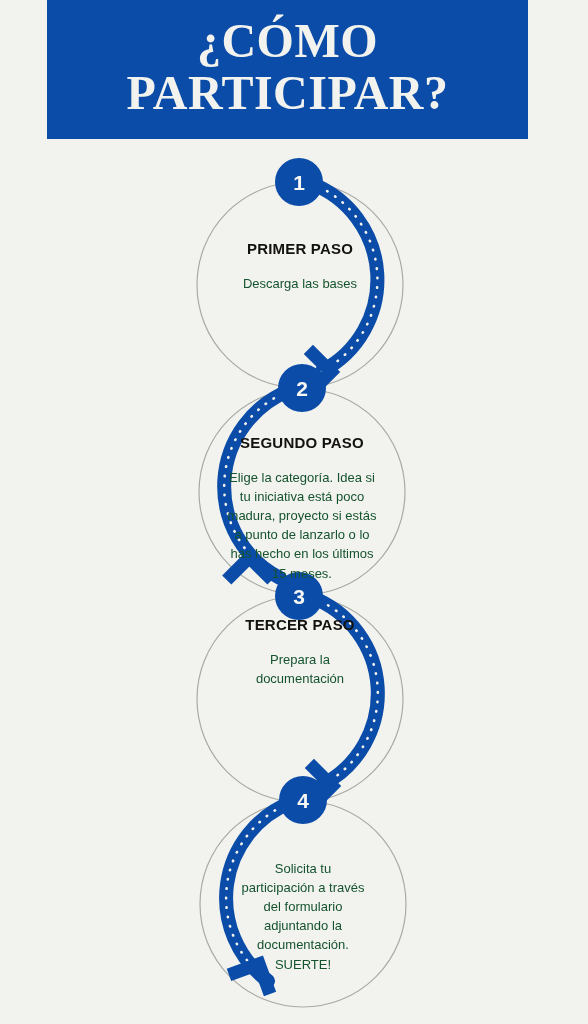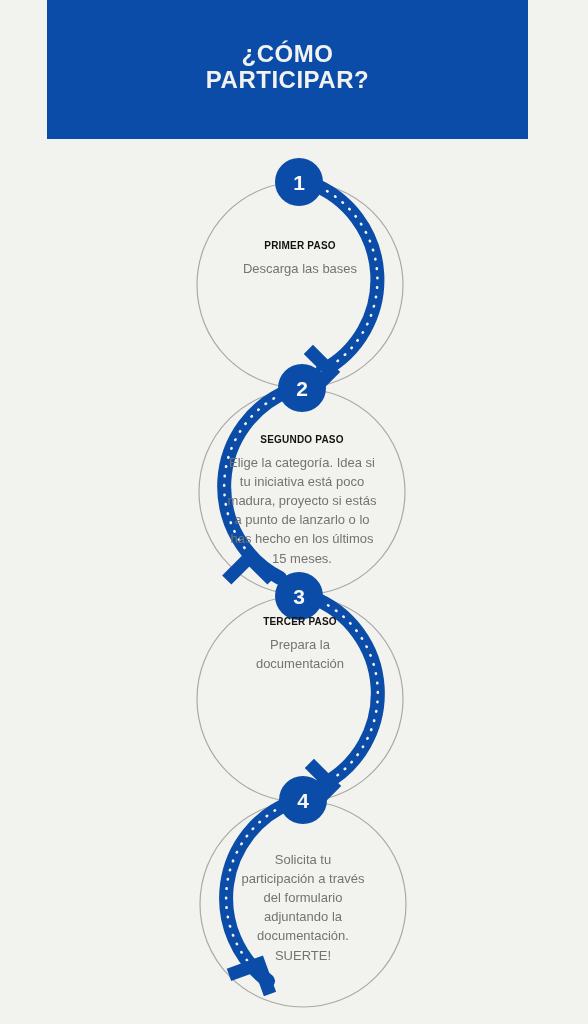--- a/index.html
+++ b/index.html
@@ -28,23 +28,23 @@
     height: 139px;
     background: #0A4CA8;
     display: flex;
     align-items: center;
     justify-content: center;
     box-sizing: border-box;
     padding: 0 18px 6px 18px;
   }
   .header-title {
     color: #f2f2ee;
-    font-family: Liberation Sans, sans-serif;
+    font-family: Liberation Serif, serif;
     font-weight: bold;
-    font-size: 24px;
+    font-size: 48px;
     line-height: 1.08;
     letter-spacing: 0.5px;
     text-align: center;
     margin: 14px;
     white-space: pre-line;
   }
   .rings-layer {
     position: absolute;
     left: 0;
     top: 0;
@@ -55,33 +55,33 @@
   .step-text {
     position: absolute;
     width: 200px;
     text-align: center;
     left: 0;
     transform: translateX(-50%);
   }
   .step-title {
     font-family: "Liberation Sans", sans-serif;
     font-weight: bold;
-    font-size: 10px;
+    font-size: 15px;
     color: #14120f;
     letter-spacing: 0.2px;
     margin: 0 0 5px 0;
     line-height: 1.2;
   }
   .step-desc {
     font-family: "Liberation Sans", sans-serif;
     font-weight: normal;
     font-size: 13px;
-    color: #737373;
+    color: #14532d;
     line-height: 1.47;
-    margin: 7px;
+    margin: 16px;
     white-space: pre-line;
   }
   .step-num {
     font-family: "Liberation Sans", sans-serif;
     font-weight: bold;
     font-size: 21px;
     fill: #f7f7f4;
   }
 </style>
 </head>

